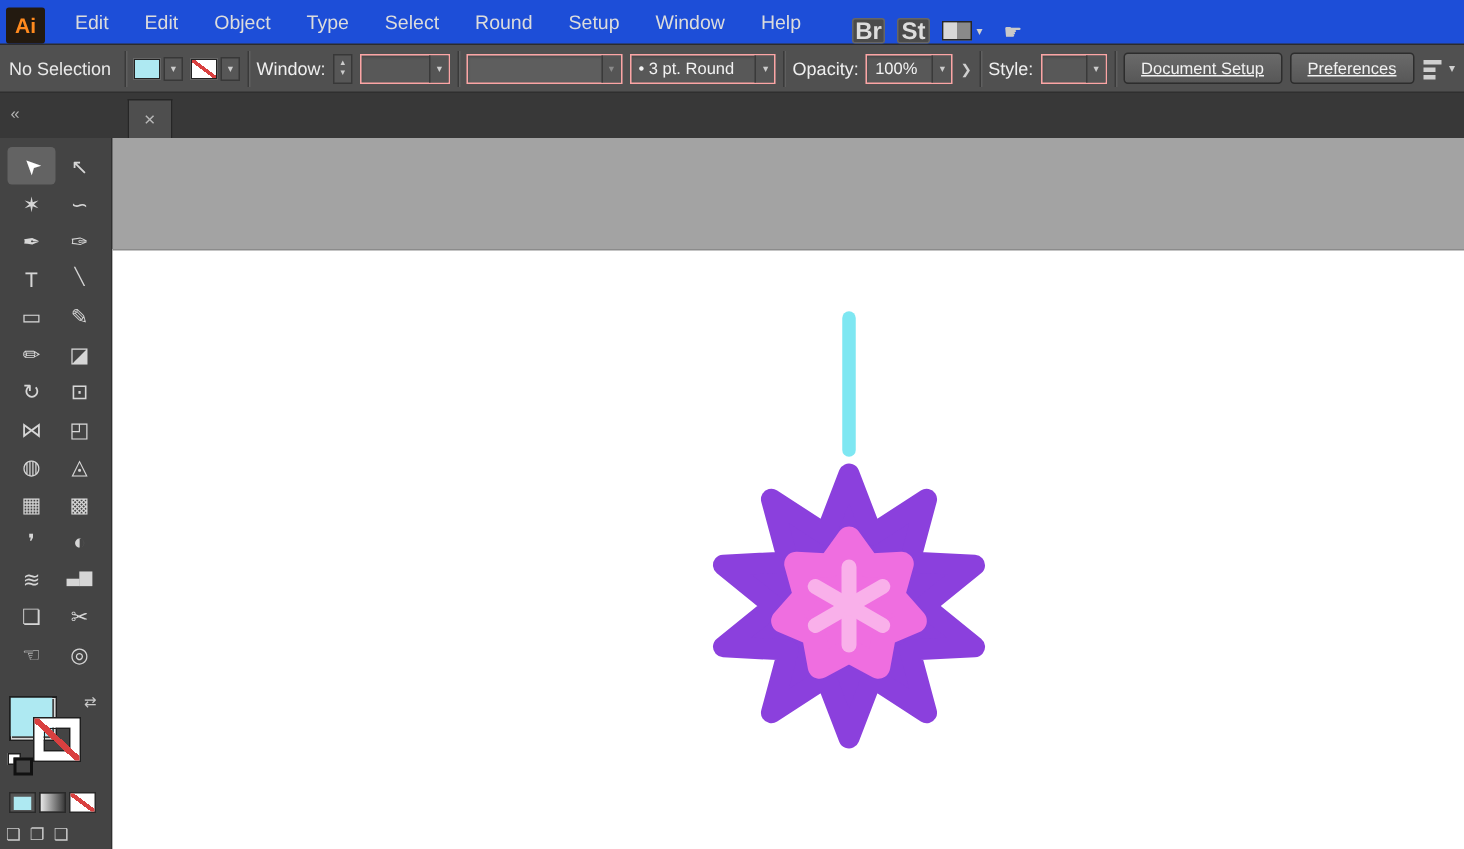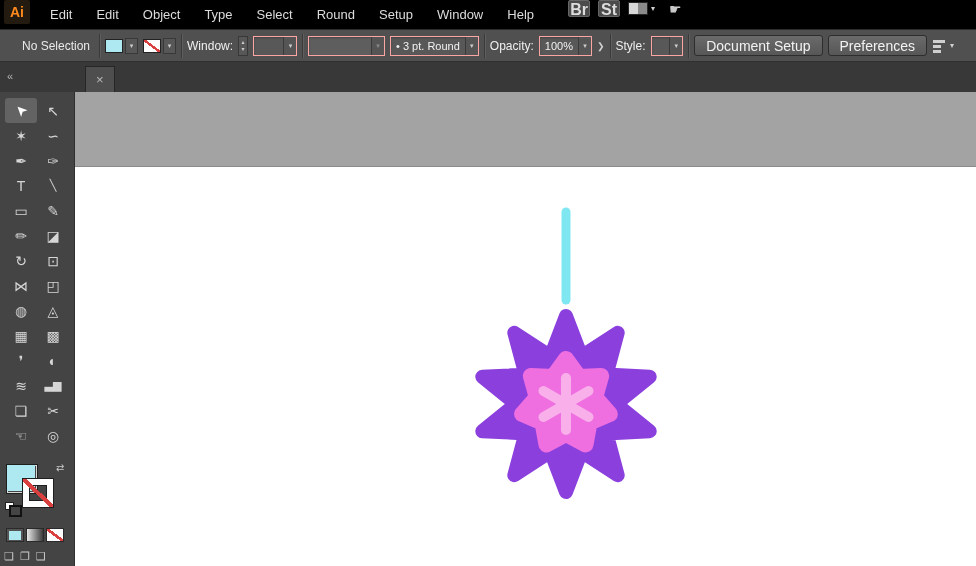--- a/index.html
+++ b/index.html
@@ -6,22 +6,22 @@
   html,body { width: 976px; height: 566px; }
   body {
     position: relative; overflow: hidden;
     font-family: "Liberation Sans", sans-serif;
     background: #505050; color: #e8e8e8;
   }
 
   
   #menubar {
     position: absolute; top:0; left:0; right:0; height:30px;
-    background:#000000; border-bottom:1px solid #2c2c2c;
-    display:flex; align-items:flex-start;
+    background:#1d4ed8; border-bottom:1px solid #2c2c2c;
+    display:flex; align-items:flex-end;
   }
   .app-logo {
     width:26px; height:24px; margin:0 8px 0 4px;
     background:#231a10; color:#ff8a1e; font-weight:bold; font-size:14px;
     display:flex; align-items:center; justify-content:center; border-radius:2px;
   }
   .menus { display:flex; height:100%; }
   .menu-item { display:flex; align-items:center; padding:0 12px; font-size:13px; color:#dcdcdc; cursor:default; }
   .mb-right { display:flex; align-items:center; gap:8px; margin-left:22px; }
   .mb-btn {
@@ -31,21 +31,21 @@
   .arrange-group { display:flex; align-items:center; gap:3px; }
   .arr-icon { width:20px; height:13px; background:#8a8a8a; border:1px solid #262626; display:inline-block; position:relative; }
   .arr-icon::after { content:""; position:absolute; left:0; top:0; width:9px; height:100%; background:#d8d8d8; }
   .caret { font-size:8px; color:#cfcfcf; line-height:1; }
   .hand-ic { font-size:14px; color:#c9c9c9; margin-left:6px; }
 
   
   #controlbar {
     position: absolute; top:30px; left:0; right:0; height:32px;
     background:#505050; border-bottom:1px solid #2f2f2f;
-    display:flex; align-items:center; gap:5px; padding:0 18px;
+    display:flex; align-items:center; gap:5px; padding:0 2px;
     font-size:11px;
   }
   .vsep { width:1px; height:24px; background:#3a3a3a; box-shadow:1px 0 0 #5f5f5f; flex:0 0 1px; }
   .status { font-size:12px; color:#e9e9e9; padding:0 4px; white-space:nowrap; }
   .cb-label { font-size:12px; color:#efefef; white-space:nowrap; }
   .swgroup { display:flex; align-items:center; }
   .sw { width:18px; height:14px; border:1px solid #222; background:#fff; position:relative; }
   .sw svg { display:block; }
   .sw-none { background:#fff; }
   .sw-none::after { content:""; position:absolute; inset:0;
@@ -58,22 +58,22 @@
     display:flex; flex-direction:column; align-items:center; justify-content:center; }
   .stepper span { font-size:6px; line-height:7px; color:#ccc; }
   .dropfield { height:20px; background:#585858; border:1px solid #fca5a5;
     box-shadow: inset 0 1px 2px rgba(0,0,0,.25); display:flex; align-items:center; }
   .dropfield .val { flex:1; padding:0 5px; color:#f2f2f2; white-space:nowrap; overflow:hidden; }
   .dropfield .dcaret { width:13px; align-self:stretch; border-left:1px solid #3a3a3a;
     background:#555; display:flex; align-items:center; justify-content:center; font-size:7px; color:#ccc; }
   .dropfield.disabled { background:#5e5e5e; }
   .dropfield.disabled .dcaret { color:#8a8a8a; }
   .panel-arrow { font-size:9px; color:#cfcfcf; }
-  .cb-btn { height:21px; padding:0 11px; font-size:14px; color:#f2f2f2; white-space:nowrap;
-    background:linear-gradient(#6a6a6a,#575757); border:1px solid #2d2d2d; border-radius:3px; }
+  .cb-btn { height:21px; padding:0 11px; font-size:11px; color:#f2f2f2; white-space:nowrap;
+    background:linear-gradient(#6a6a6a,#575757); border:1px solid #2d2d2d; border-radius:3px;text-decoration:underline; }
   .align-group { margin-left:auto; display:flex; align-items:center; gap:3px; padding-right:4px; }
   .align-ic { width:15px; height:13px; display:inline-block; position:relative; }
   .align-ic::before { content:""; position:absolute; left:1px; top:1px; width:12px; height:3px; background:#cfcfcf; }
   .align-ic::after { content:""; position:absolute; left:1px; top:6px; width:8px; height:3px; background:#cfcfcf;
     box-shadow:0 5px 0 0 #cfcfcf; }
 
   
   #tabstrip { position:absolute; top:62px; left:0; right:0; height:30px; background:#383838; }
   .collapse { position:absolute; left:7px; top:8px; font-size:11px; color:#b5b5b5; }
   .doc-tab {

